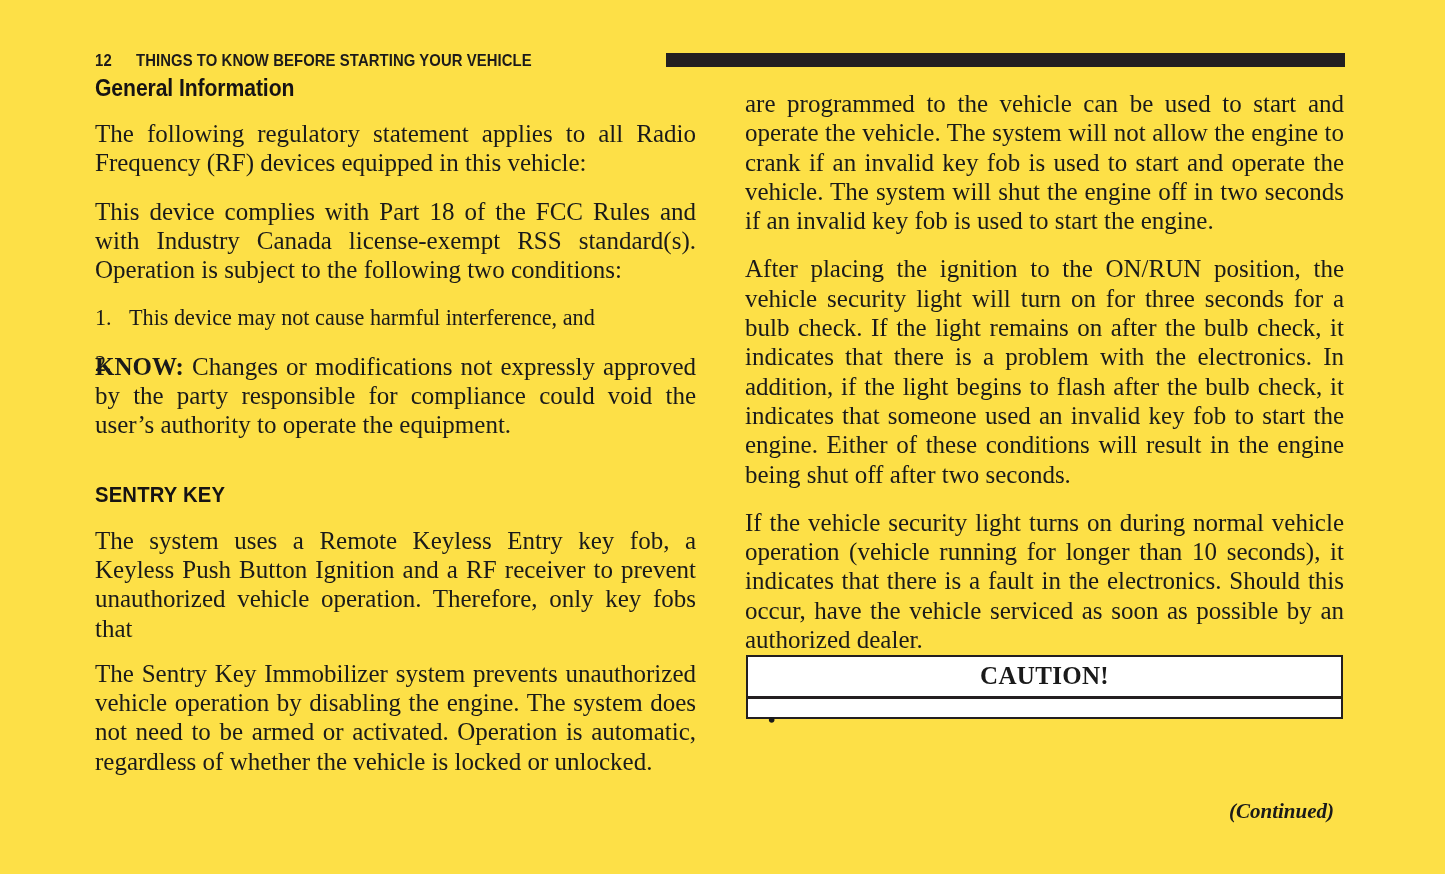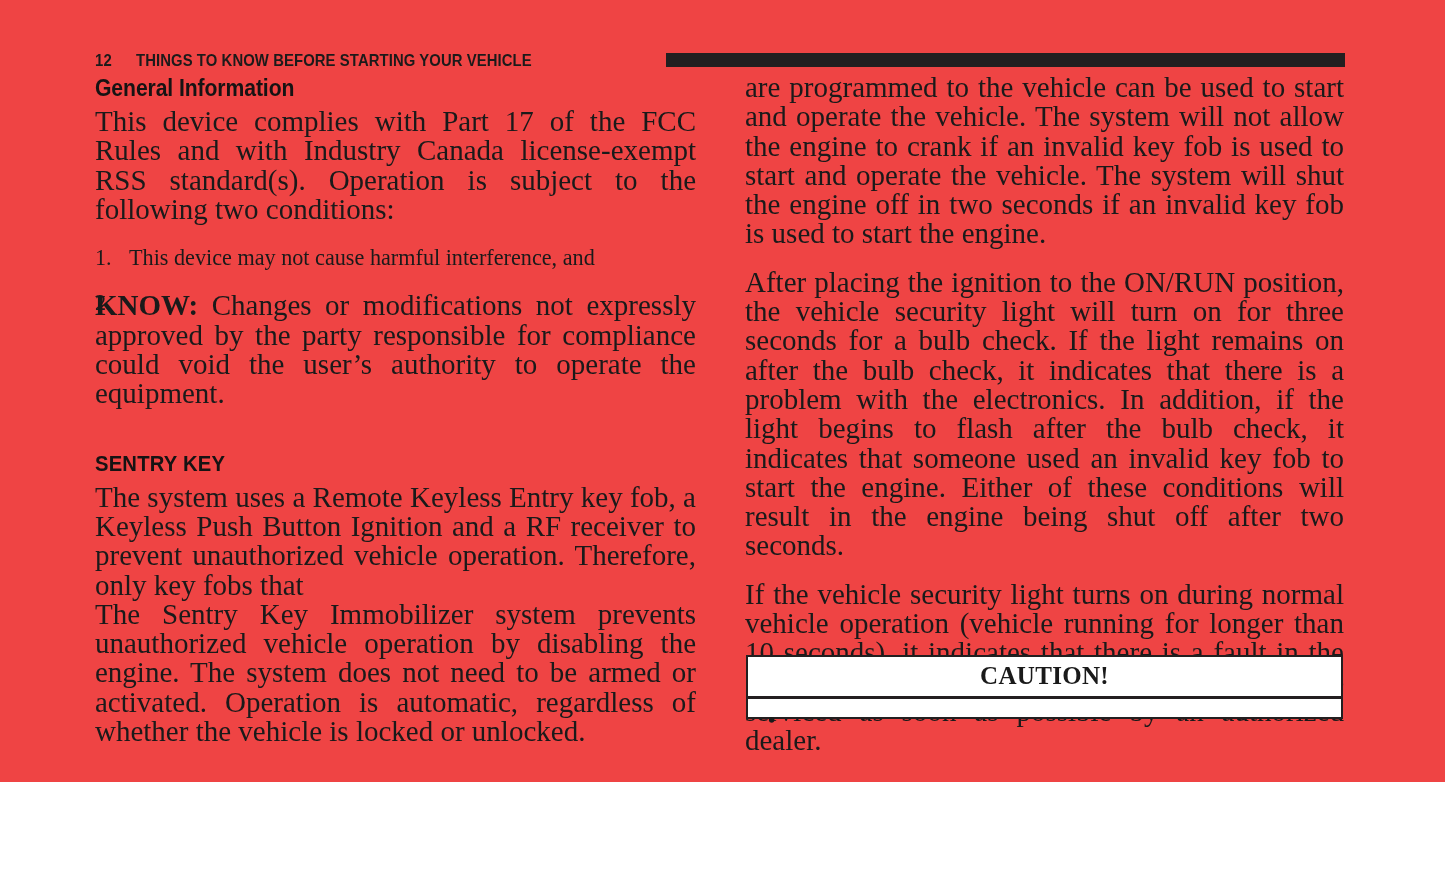--- a/index.html
+++ b/index.html
@@ -3,22 +3,22 @@
 <meta charset="utf-8">
 <style>
   html, body {
     margin: 0;
     padding: 0;
     background: #ffffff;
   }
   .page {
     position: relative;
     width: 1445px;
-    height: 782px;
-    background: #ef4444;
+    height: 874px;
+    background: #fde047;
     overflow: hidden;
     font-family: "Liberation Serif", "DejaVu Serif", serif;
     color: #1a1a1a;
   }
 
   
   .header {
     position: absolute;
     left: 95px;
     top: 48px;
@@ -78,22 +78,22 @@
     transform: scaleX(0.92);
     transform-origin: left top;
   }
   h2.sect-head.caps {
     font-size: 22px;
     letter-spacing: 0.2px;
   }
   .spacer-head { height: 21px; }
 
   p.body {
-    margin: 0 0 19px 0;
-    font-size: 29px;
+    margin: 16px 0 19px 0;
+    font-size: 25px;
     line-height: 29.3px;
     text-align: justify;
     text-justify: inter-word;
     -webkit-hyphens: none;
     hyphens: none;
   }
   p.body.last { margin-bottom: 0; font-family: Liberation Serif, serif; }
   p.body b { font-weight: bold; }
 
   
@@ -175,22 +175,23 @@
   <div class="header">
     <span class="header-pageno">12</span>
     <span class="header-title">THINGS TO KNOW BEFORE STARTING YOUR VEHICLE</span>
   </div>
   <div class="header-rule"></div>
 
   <div class="col col-left">
 
     <h2 class="sect-head">General Information</h2>
 
-
-    <p class="body">This device complies with Part 17 of the FCC Rules and with Industry Canada license-exempt RSS standard(s). Operation is subject to the following two conditions:</p>
+    <p class="body">The following regulatory statement applies to all Radio Frequency (RF) devices equipped in this vehicle:</p>
+
+    <p class="body">This device complies with Part 18 of the FCC Rules and with Industry Canada license-exempt RSS standard(s). Operation is subject to the following two conditions:</p>
 
     <ol class="numlist">
       <li>
         <span class="marker">1.</span>
         <span>This device may not cause harmful interference, and</span>
       </li>
       <li>
         <span class="marker">2.</span>
       </li>
     </ol>

